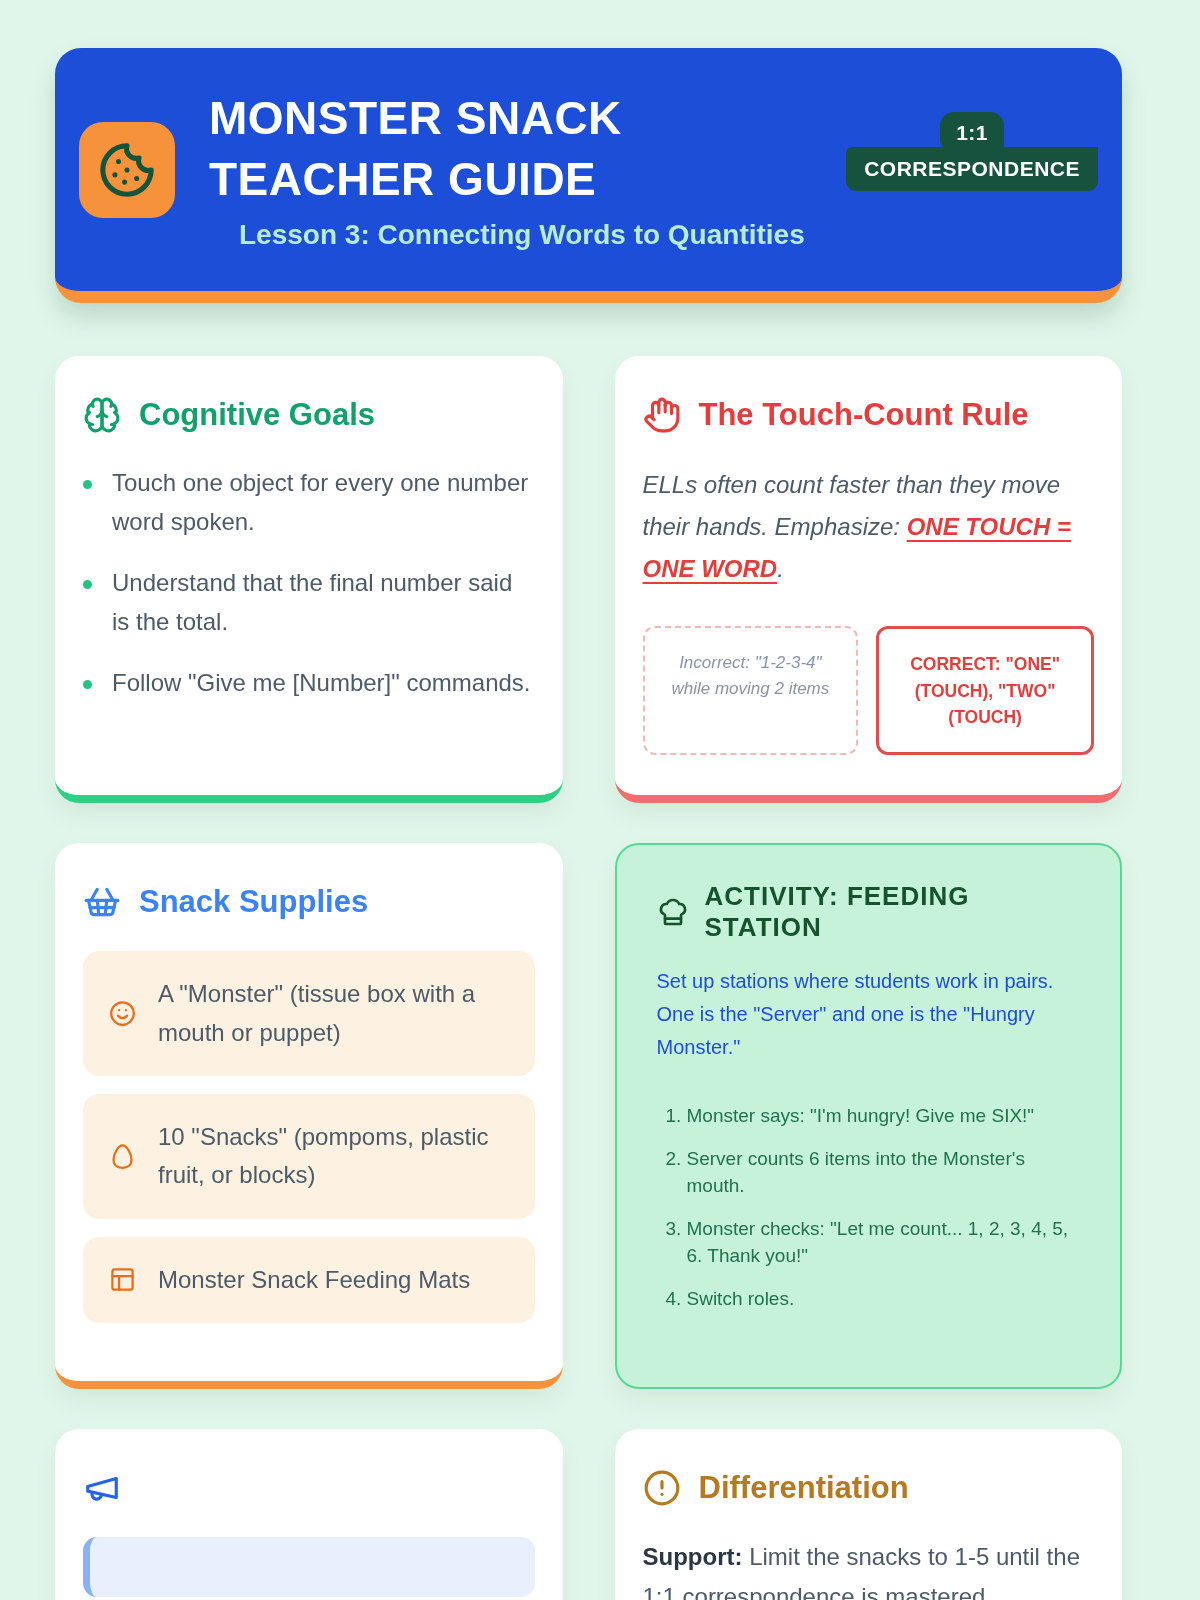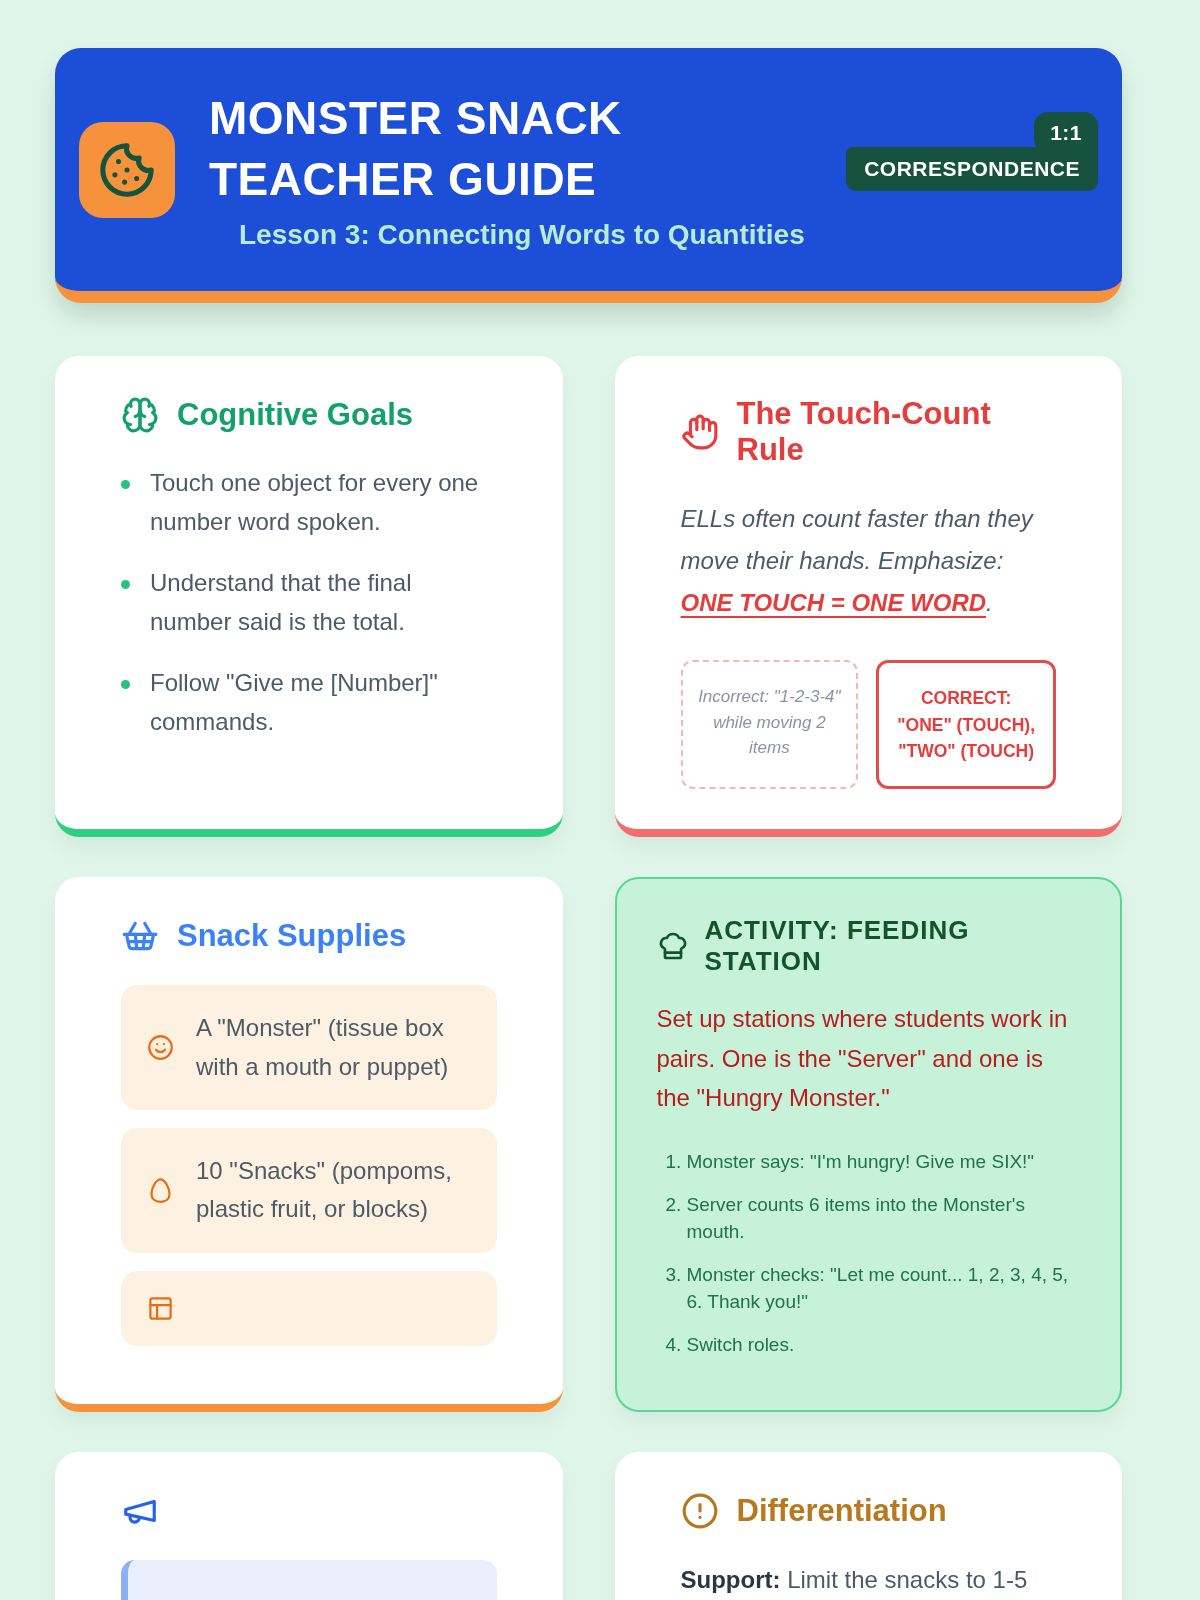--- a/index.html
+++ b/index.html
@@ -28,37 +28,37 @@
   }
   .logo-box svg { width:58px; height:58px; }
   .header-text { flex:1; min-width:0; }
   .header-title {
     color:#ffffff; font-size:46px; font-weight:800;
     letter-spacing:.5px; line-height:1.32;
   }
   .header-subtitle {
     margin-top:10px; color:#b5ecd2; font-size:28px; font-weight:700;margin-left:30px;
   }
-  .badge { text-align:right; align-self:flex-start; margin-top:24px; flex:0 0 auto; }
+  .badge { text-align:center; align-self:flex-start; margin-top:24px; flex:0 0 auto; }
   .badge-line {
     display:inline-block; background:#17523e; color:#ffffff;
     font-weight:700; font-size:21px; letter-spacing:.5px;
   }
   .badge-line1 { padding:9px 16px 8px; border-radius:14px 14px 2px 14px; position:relative; z-index:2; }
   .badge-line2 { padding:10px 18px; border-radius:6px 0 10px 10px; margin-top:-6px; }
 
   
   .grid {
     margin-top:53px;
     display:grid; grid-template-columns:1fr 1fr;
     column-gap:52px; row-gap:40px;
   }
   .card {
     background:#ffffff; border-radius:24px;
-    padding:40px 66px;
+    padding:40px 28px;
     box-shadow:0 12px 22px rgba(20,83,60,.07);
   }
   .card.accent-green  { border-bottom:8px solid #2fcf85; min-height:415px; }
   .card.accent-red    { border-bottom:8px solid #f26d6d; min-height:415px; }
   .card.accent-orange { border-bottom:8px solid #f6923c; min-height:463px; }
   .card.mint {
     background:#c6f2da; border:2px solid #58d795; border-bottom-width:2px;
     min-height:463px; padding:36px 40px;
   }
   .card.plain { min-height:320px; }
@@ -91,21 +91,21 @@
 
   
   .supply-item {
     background:#fdf1e2; border-radius:16px; padding:24px 26px;
     display:flex; align-items:center; gap:22px; margin-bottom:18px;
     font-size:24px; line-height:1.6;
   }
   .supply-item svg { width:27px; height:27px; flex:0 0 auto; color:#ea6d15; }
 
   
-  .activity-intro { color:#b91c1c; font-size:24px; line-height:1.65; margin-bottom:30px; }
+  .activity-intro { color:#1d4ed8; font-size:20px; line-height:1.65; margin-bottom:38px; }
   .activity-steps { margin-left:30px; color:#21714d; font-size:19px; line-height:1.45; }
   .activity-steps li { margin-bottom:15px; }
 
   
   .quote-box {
     background:#e9effc; border-left:7px solid #8bb0f4; border-radius:14px;
     padding:30px 34px;
   }
 
   
@@ -223,20 +223,21 @@
           <path d="M12 22c-4.97 0-8-2.582-8-7 0-4.982 4-13 8-13s8 8.018 8 13c0 4.418-3.03 7-8 7Z"></path>
         </svg>
         <span>10 "Snacks" (pompoms, plastic fruit, or blocks)</span>
       </div>
       <div class="supply-item">
         <svg viewBox="0 0 24 24">
           <rect x="3" y="3" width="18" height="18" rx="2"></rect>
           <path d="M3 9h18"></path>
             <path d="M9 9v12"></path>
         </svg>
+        <span>Monster Snack Feeding Mats</span>
       </div>
     </div>
 
     <div class="card mint">
       <div class="card-heading h-dkgreen">
         <svg viewBox="0 0 24 24">
           <path d="M17 21a1 1 0 0 0 1-1v-5.35c0-.457.316-.844.727-1.041a4 4 0 0 0-2.134-7.589 5 5 0 0 0-9.186 0 4 4 0 0 0-2.134 7.588c.411.198.727.585.727 1.041V20a1 1 0 0 0 1 1Z"></path>
           <path d="M6 17h12"></path>
         </svg>
         <span>ACTIVITY: FEEDING STATION</span>

